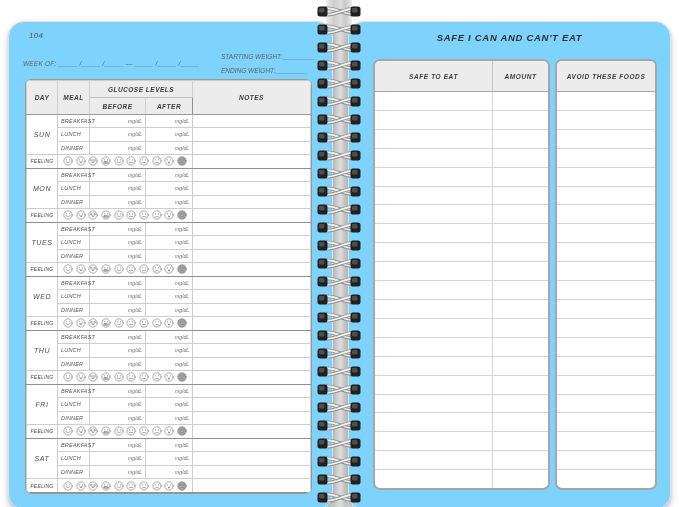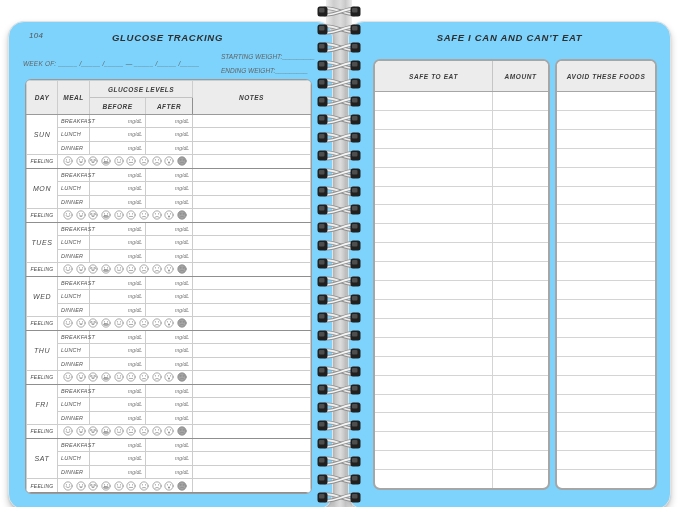--- a/index.html
+++ b/index.html
@@ -67,21 +67,20 @@
   
   .loop{position:absolute;left:317px;width:44px;height:13px;z-index:3;}
 </style>
 </head>
 <body>
 
 <div class="gap"></div>
 
 <div class="page left">
   <div class="pnum">104</div>
-  <div class="ltitle">GLUCOSE TRACKING</div>
   <div class="weekline"><span>WEEK OF:</span> <span>_____ /_____ /_____  —  _____ /_____ /_____</span></div>
   <div class="sweight"><span>STARTING WEIGHT:</span><span>_________</span></div>
   <div class="eweight"><span>ENDING WEIGHT:</span><span>_________</span></div>
 
   <div class="gtable-wrap">
     <table>
       <colgroup>
           <col style="width:31px">
           <col style="width:32px">
           <col style="width:56px">

